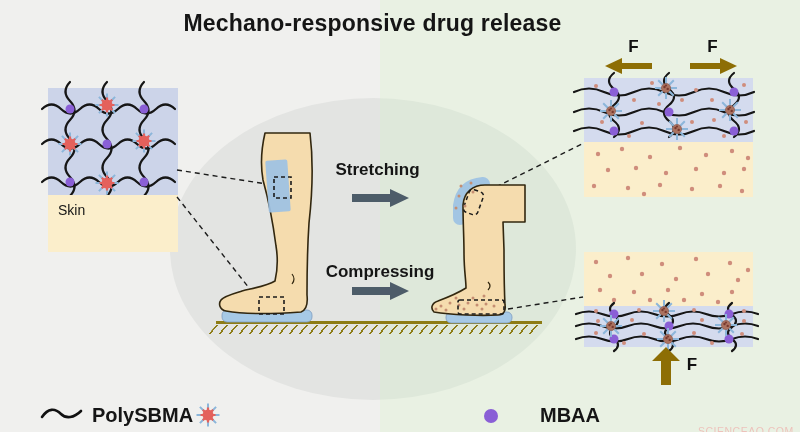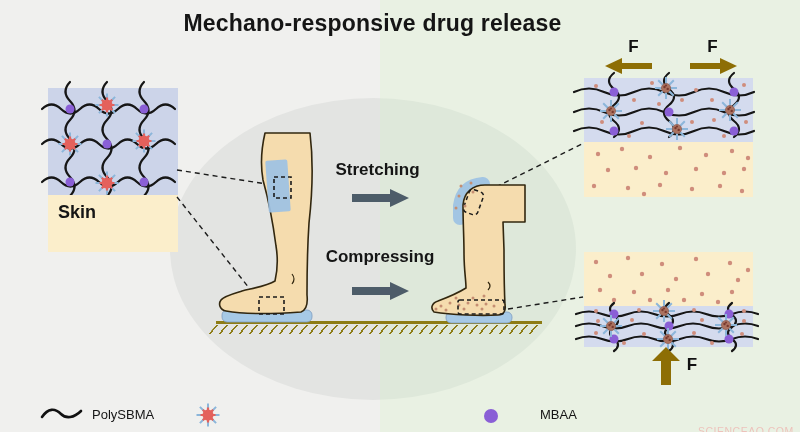--- a/index.html
+++ b/index.html
@@ -5,24 +5,24 @@
   html,body{margin:0;padding:0;background:#fff;}
   #canvas{position:relative;width:800px;height:432px;overflow:hidden;
           font-family:"Liberation Sans","DejaVu Sans",sans-serif;color:#151515;}
   .abs{position:absolute;}
   .bg-left{left:0;top:0;width:380px;height:432px;background:#f0f0ee;}
   .bg-right{left:380px;top:0;width:420px;height:432px;background:#e9f1e3;}
   .ellipse{left:170px;top:98px;width:406px;height:302px;border-radius:50%;
            background:linear-gradient(90deg,#e3e4e2 0%,#e3e4e2 51.7%,#dee8da 51.8%,#dee8da 100%);}
   .title{left:0;top:10px;width:745px;text-align:center;font-size:23px;font-weight:bold;letter-spacing:.2px;}
   .skinbox{left:48px;top:195px;width:130px;height:57px;background:#fbeecb;}
-  .skinlabel{left:58px;top:202px;font-size:18px;font-weight:bold;}
+  .skinlabel{left:58px;top:202px;font-size:14px;font-weight:normal;}
   .actlabel{font-size:17px;font-weight:bold;text-align:center;}
   .flabel{font-size:17px;font-weight:bold;text-align:center;color:#111;}
-  .legend-label{font-size:13px;font-weight:normal;line-height:20px;}
+  .legend-label{font-size:20px;font-weight:bold;line-height:20px;}
   .watermark{left:698px;top:425px;font-size:10.5px;font-weight:normal;letter-spacing:.5px;color:#eeb7b2;opacity:.8;}
   .groundline{left:216px;top:321px;width:326px;height:2.6px;background:#8d7c15;}
   .groundhatch{left:216px;top:325px;width:326px;height:9px;
     background:repeating-linear-gradient(90deg,#8d7c15 0 2px,transparent 2px 10px);
     transform:skewX(-40deg);transform-origin:top left;}
   svg{display:block;}
 </style>
 </head>
 <body>
 
@@ -128,21 +128,21 @@
       <circle cx="30" cy="120" r="1.5"></circle>
         <circle cx="58" cy="118" r="1.5"></circle>
     </g>
     <rect x="32" y="122" width="46" height="14" rx="2" fill="none" stroke="#1b1b1b" stroke-width="1.6" stroke-dasharray="4 3"></rect>
   </svg>
 
   <div class="abs actlabel" style="left:320px;top:160px;width:115px">Stretching</div>
   <svg class="abs" style="left:352px;top:189px" width="57" height="18" viewBox="0 0 57 18">
     <polygon points="0,5 38,5 38,0 57,9 38,18 38,13 0,13" fill="#4d5c69"></polygon>
   </svg>
-  <div class="abs actlabel" style="left:318px;top:247px;width:124px">Compressing</div>
+  <div class="abs actlabel" style="left:318px;top:262px;width:124px">Compressing</div>
   <svg class="abs" style="left:352px;top:282px" width="57" height="18" viewBox="0 0 57 18">
     <polygon points="0,5 38,5 38,0 57,9 38,18 38,13 0,13" fill="#4d5c69"></polygon>
   </svg>
 
   <div class="abs flabel" style="left:621px;top:37px;width:25px">F</div>
   <div class="abs flabel" style="left:700px;top:37px;width:25px">F</div>
   <svg class="abs" style="left:605px;top:58px" width="47" height="16" viewBox="0 0 47 16">
     <polygon points="47,5 17,5 17,0 0,8 17,16 17,11 47,11" fill="#8d6e05"></polygon>
   </svg>
   <svg class="abs" style="left:690px;top:58px" width="47" height="16" viewBox="0 0 47 16">

